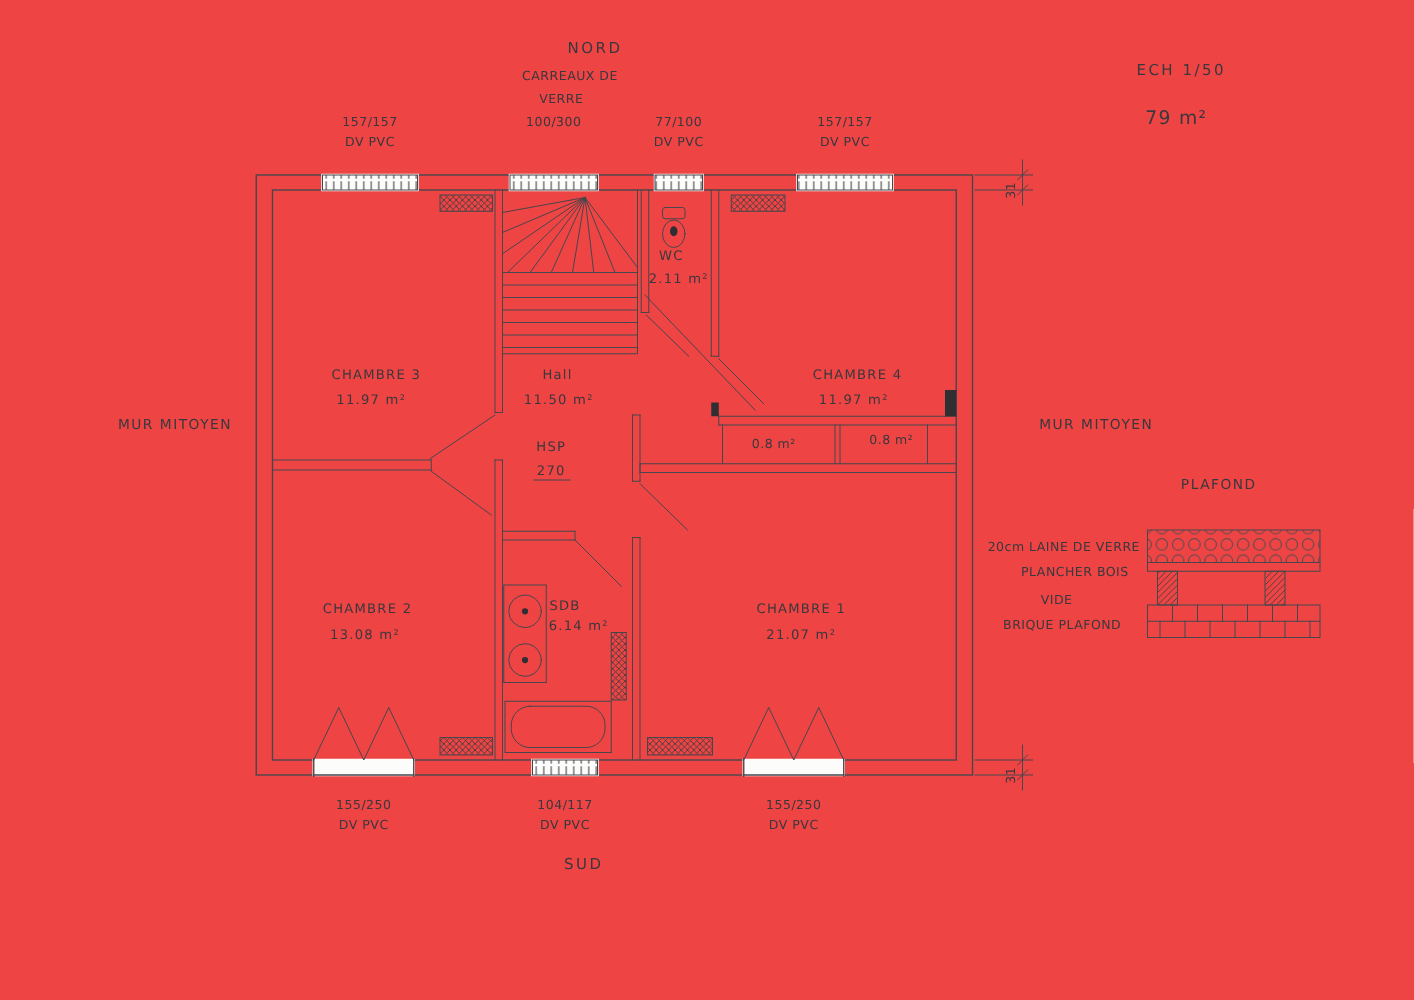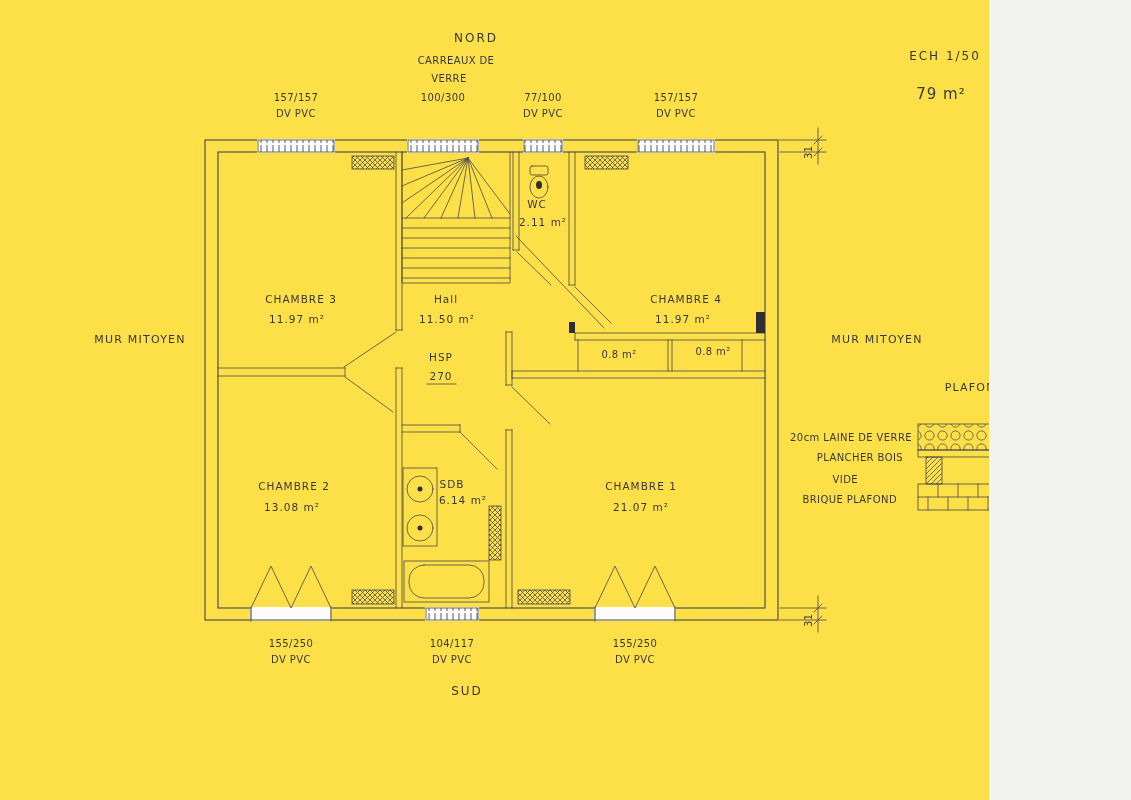--- a/index.html
+++ b/index.html
@@ -1,16 +1,16 @@
 <!DOCTYPE html>
 <html><head>
 <meta charset="utf-8">
 <style>
   html,body { margin:0; padding:0; background:#f2f2ef; }
-  .page { position:relative; width:989px; height:800px; background:#fde047; overflow:hidden; }
+  .page { position:relative; width:1131px; height:800px; background:#ef4444; overflow:hidden; }
   svg { display:block; }
   .s1 { stroke:#46464c; stroke-width:1.1; stroke-linecap:square; }
   .s0 { stroke:#46464c; stroke-width:0.8; stroke-linecap:square; }
   .nf { fill:none; }
   .hw   { font-family:"DejaVu Sans","Liberation Sans",sans-serif; font-size:11px; fill:#38383e; letter-spacing:1.2px; }
   .hw12 { font-family:"DejaVu Sans","Liberation Sans",sans-serif; font-size:12px; fill:#38383e; letter-spacing:2px; }
   .hw15 { font-family:"DejaVu Sans","Liberation Sans",sans-serif; font-size:15px; fill:#38383e; letter-spacing:1px; }
   .hwS  { font-family:"DejaVu Sans","Liberation Sans",sans-serif; font-size:10px; fill:#38383e; letter-spacing:0.4px; }
   .hwR  { font-family:"DejaVu Sans","Liberation Sans",sans-serif; font-size:10.5px; fill:#38383e; letter-spacing:1px; }
 </style>

